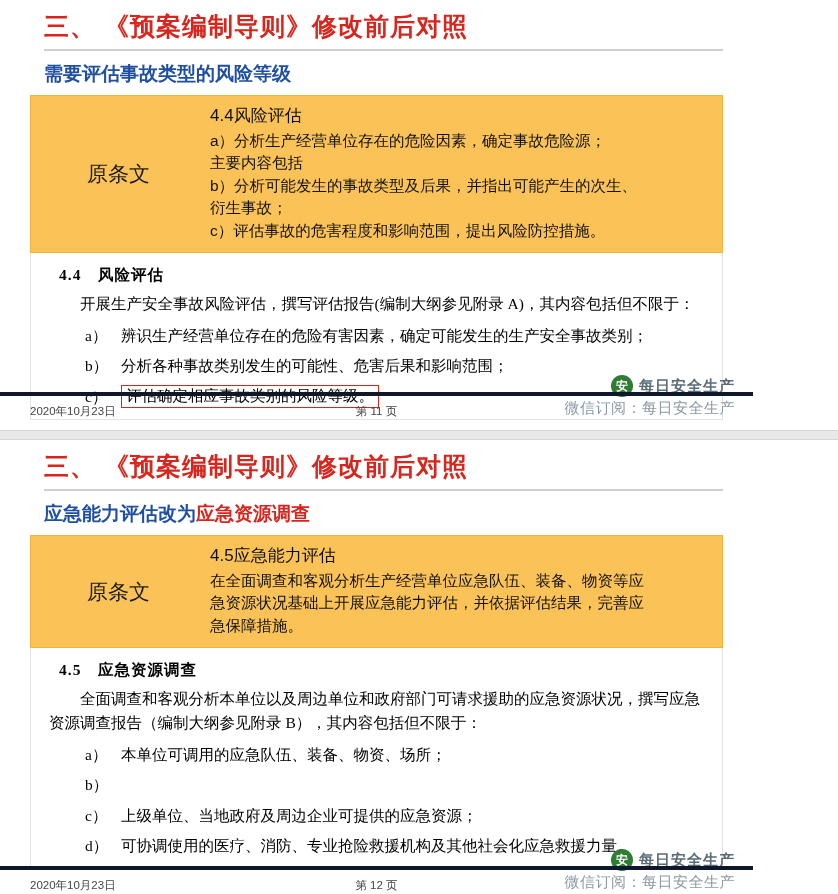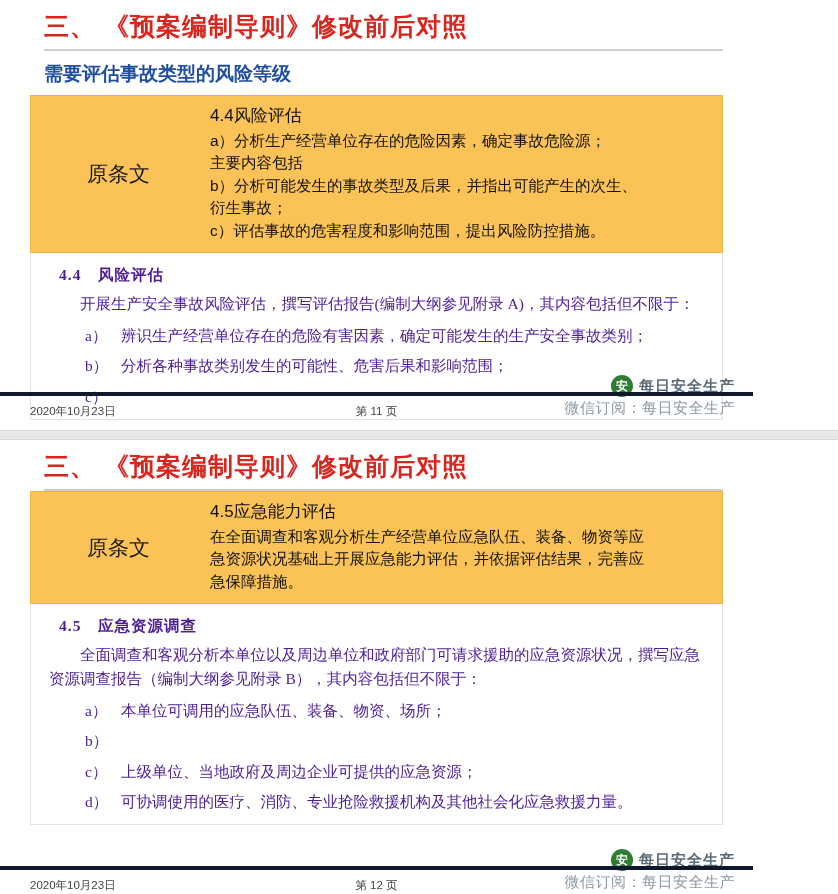--- a/index.html
+++ b/index.html
@@ -85,21 +85,21 @@
 
   
   .doc-block {
     margin: 0 30px 0 30px;
     background: #ffffff;
     border: 1px solid #e3e3e3;
     border-top: none;
     padding: 8px 18px 4px 18px;
     font-family: "Liberation Serif", serif;
     font-size: 15.5px;
-    color: #4c1d95;
+    color: #000000;
   }
   .doc-heading {
     font-weight: bold;
     font-size: 15.5px;
     margin: 4px 0 6px 10px;
     letter-spacing: 1px;
   }
   .doc-para {
     margin: 0 0 8px 0;
     text-indent: 2em;
@@ -215,20 +215,21 @@
     <div class="doc-item">
       <span class="mark">a）</span>
       <span>辨识生产经营单位存在的危险有害因素，确定可能发生的生产安全事故类别；</span>
     </div>
     <div class="doc-item">
       <span class="mark">b）</span>
       <span>分析各种事故类别发生的可能性、危害后果和影响范围；</span>
     </div>
     <div class="doc-item">
       <span class="mark">c）</span>
+      <span class="boxed">评估确定相应事故类别的风险等级。</span>
     </div>
   </div>
 
   <div class="watermark">
     <div class="wm-row">
       <span class="wm-logo">安</span>
       <span class="wm-title">每日安全生产</span>
     </div>
     <div class="wm-sub">微信订阅：每日安全生产</div>
   </div>
@@ -238,20 +239,23 @@
     <span class="footer-page">第 11 页</span>
   </div>
 </div>
 
 <div class="slide-divider"></div>
 
 <div class="page slide2">
   <div class="slide-title">三、 《预案编制导则》修改前后对照</div>
   <div class="title-rule"></div>
 
+  <div class="subtitle">
+    <span>应急能力评估改为</span><span class="accent">应急资源调查</span>
+  </div>
 
   <div class="orange-box">
     <div class="orange-label">原条文</div>
     <div class="orange-body">
       <div class="hd">4.5应急能力评估</div>
       <p>在全面调查和客观分析生产经营单位应急队伍、装备、物资等应</p>
       <p>急资源状况基础上开展应急能力评估，并依据评估结果，完善应</p>
       <p>急保障措施。</p>
     </div>
   </div>

